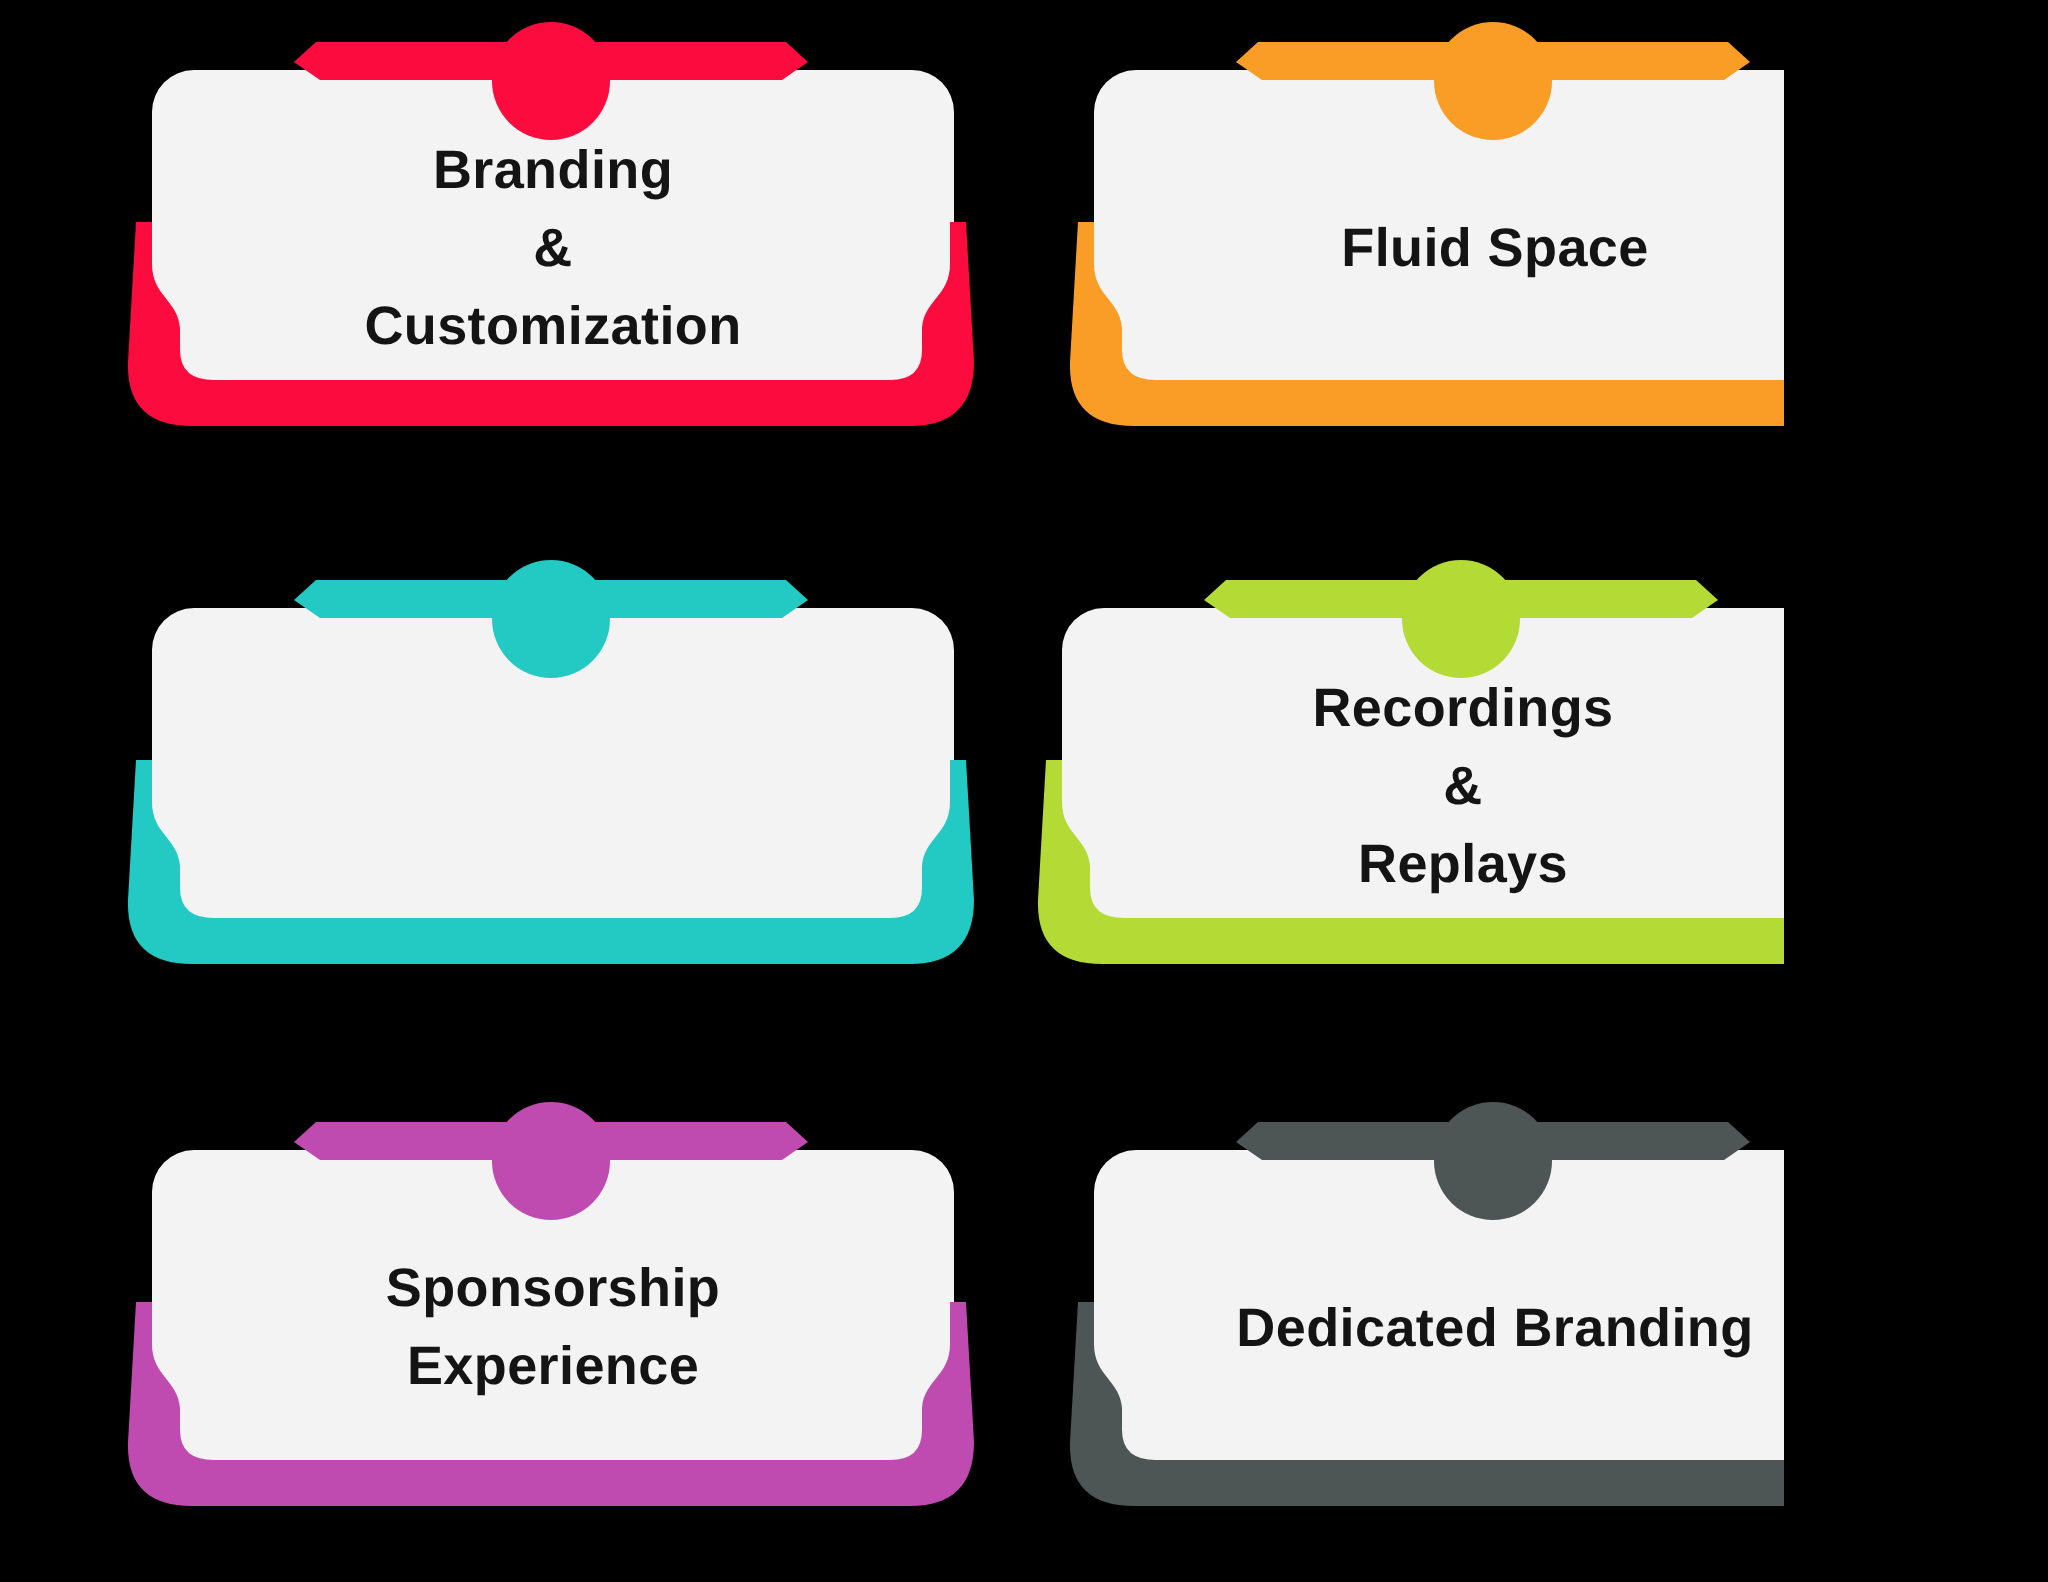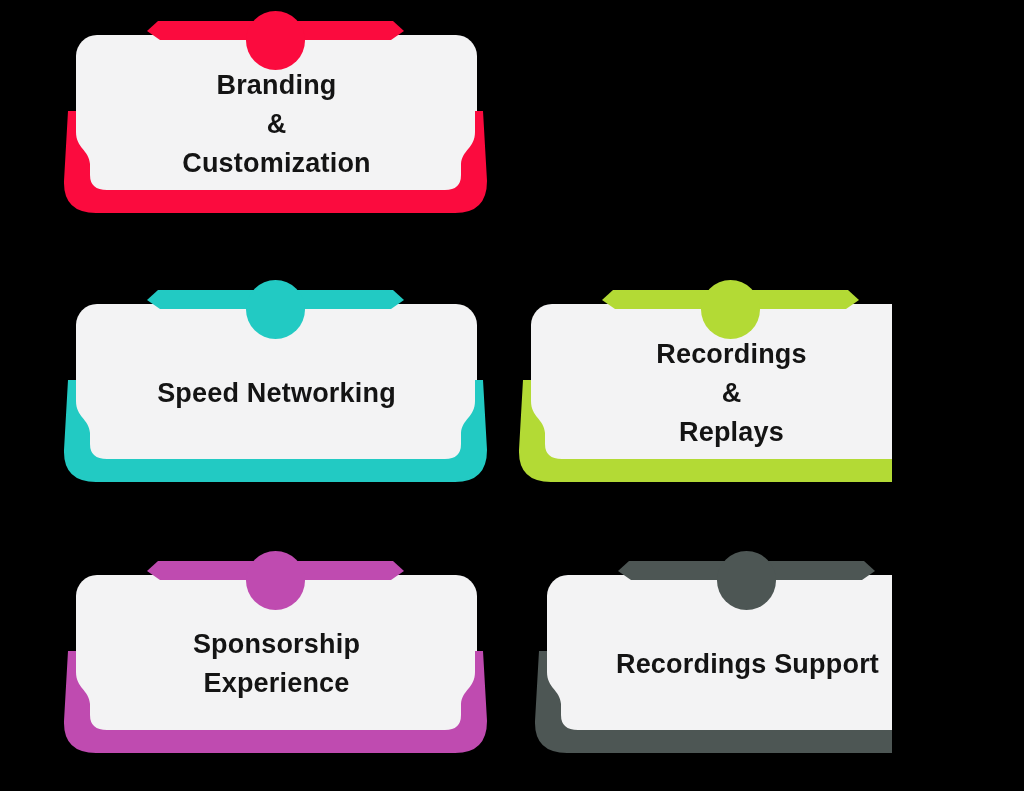--- a/index.html
+++ b/index.html
@@ -63,29 +63,37 @@
       <rect x="13" y="27" width="401" height="155" rx="21" fill="#F3F3F4"></rect>
       <path fill="currentColor" d="M 13 103 L 5 103 L 1 173 Q 0 205 33 205 L 392 205 Q 424 205 424 173 L 420 103 L 412 103 L 412 124 C 412 140 399 142 398 156 L 398 167 Q 398 182 382 182 L 44 182 Q 27 182 27 167 L 27 156 C 26 142 13 140 13 124 Z"></path>
       <path fill="currentColor" d="M 95 13 L 330 13 L 341 23 L 328 32 L 97 32 L 84 23 Z"></path>
       <circle cx="212.5" cy="32.5" r="29.5" fill="currentColor"></circle>
     </svg>
     <div class="card-label">Branding
 &amp;
 Customization</div>
   </div>
 
+  <div class="card pos-r1c2" style="color: rgb(249, 157, 39);">
+    <svg viewBox="0 0 425 215" aria-hidden="true">
+      <rect x="13" y="27" width="401" height="155" rx="21" fill="#F3F3F4"></rect>
+      <path fill="currentColor" d="M 13 103 L 5 103 L 1 173 Q 0 205 33 205 L 392 205 Q 424 205 424 173 L 420 103 L 412 103 L 412 124 C 412 140 399 142 398 156 L 398 167 Q 398 182 382 182 L 44 182 Q 27 182 27 167 L 27 156 C 26 142 13 140 13 124 Z"></path>
+      <path fill="currentColor" d="M 95 13 L 330 13 L 341 23 L 328 32 L 97 32 L 84 23 Z"></path>
+      <circle cx="212.5" cy="32.5" r="29.5" fill="currentColor"></circle>
+    </svg>
+    <div class="card-label">Fluid Space</div>
+  </div>
 
   <div class="card pos-r2c1" style="color: rgb(34, 202, 195);">
     <svg viewBox="0 0 425 215" aria-hidden="true">
       <rect x="13" y="27" width="401" height="155" rx="21" fill="#F3F3F4"></rect>
       <path fill="currentColor" d="M 13 103 L 5 103 L 1 173 Q 0 205 33 205 L 392 205 Q 424 205 424 173 L 420 103 L 412 103 L 412 124 C 412 140 399 142 398 156 L 398 167 Q 398 182 382 182 L 44 182 Q 27 182 27 167 L 27 156 C 26 142 13 140 13 124 Z"></path>
       <path fill="currentColor" d="M 95 13 L 330 13 L 341 23 L 328 32 L 97 32 L 84 23 Z"></path>
       <circle cx="212.5" cy="32.5" r="29.5" fill="currentColor"></circle>
     </svg>
-    <div class="card-label">Speed Networking</div>
   </div>
 
   <div class="card pos-r2c2" style="color: rgb(179, 218, 53);">
     <svg viewBox="0 0 425 215" aria-hidden="true">
       <rect x="13" y="27" width="401" height="155" rx="21" fill="#F3F3F4"></rect>
       <path fill="currentColor" d="M 13 103 L 5 103 L 1 173 Q 0 205 33 205 L 392 205 Q 424 205 424 173 L 420 103 L 412 103 L 412 124 C 412 140 399 142 398 156 L 398 167 Q 398 182 382 182 L 44 182 Q 27 182 27 167 L 27 156 C 26 142 13 140 13 124 Z"></path>
       <path fill="currentColor" d="M 95 13 L 330 13 L 341 23 L 328 32 L 97 32 L 84 23 Z"></path>
       <circle cx="212.5" cy="32.5" r="29.5" fill="currentColor"></circle>
     </svg>
     <div class="card-label">Recordings
@@ -104,16 +112,16 @@
 Experience</div>
   </div>
 
   <div class="card pos-r3c2" style="color: rgb(77, 86, 84);">
     <svg viewBox="0 0 425 215" aria-hidden="true">
       <rect x="13" y="27" width="401" height="155" rx="21" fill="#F3F3F4"></rect>
       <path fill="currentColor" d="M 13 103 L 5 103 L 1 173 Q 0 205 33 205 L 392 205 Q 424 205 424 173 L 420 103 L 412 103 L 412 124 C 412 140 399 142 398 156 L 398 167 Q 398 182 382 182 L 44 182 Q 27 182 27 167 L 27 156 C 26 142 13 140 13 124 Z"></path>
       <path fill="currentColor" d="M 95 13 L 330 13 L 341 23 L 328 32 L 97 32 L 84 23 Z"></path>
       <circle cx="212.5" cy="32.5" r="29.5" fill="currentColor"></circle>
     </svg>
-    <div class="card-label">Recordings Support</div>
+    <div class="card-label">Dedicated Branding</div>
   </div>
 
 </div>
 
 </body></html>

